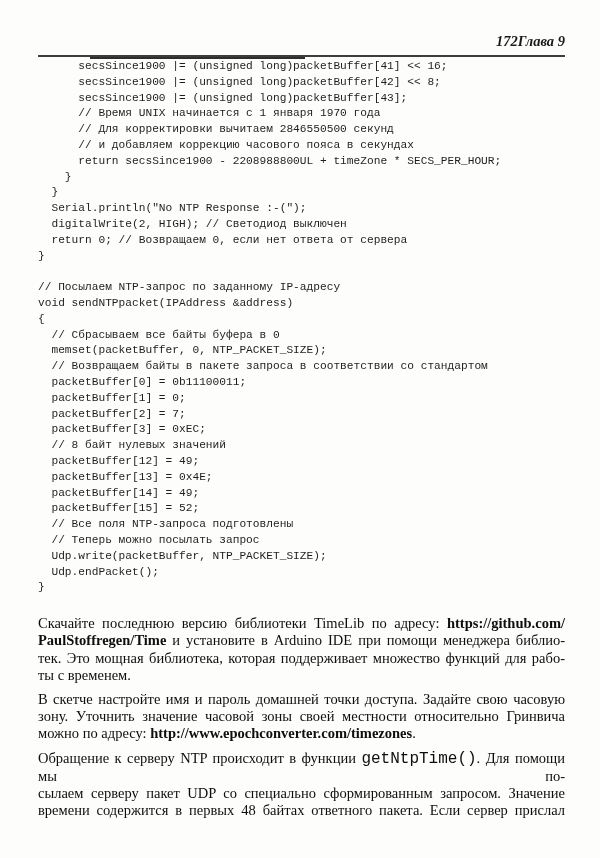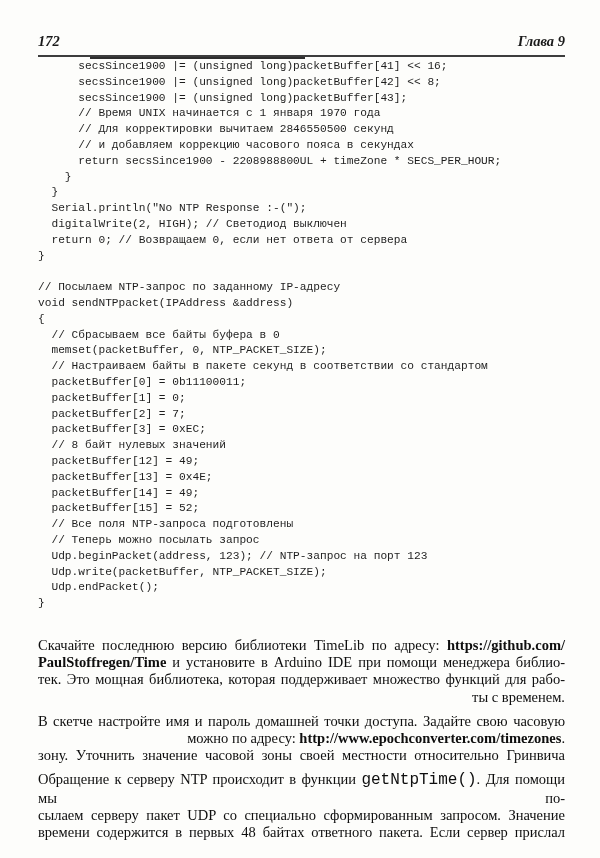--- a/index.html
+++ b/index.html
@@ -3,37 +3,37 @@
 <meta charset="utf-8">
 <style>
   * { margin:0; padding:0; box-sizing:border-box; }
   html,body { background:#ffffff; }
   body { width:600px; height:858px; font-family:"Liberation Serif", serif; }
   .page {
     width:600px; height:858px; background:#fdfdfb; color:#111;
     padding:33px 35px 0 38px; position:relative; overflow:hidden;
   }
   .running-head {
-    display:flex; justify-content:space-between; align-items:baseline;
+    display:flex; justify-content:flex-end; align-items:baseline;
     font-style:italic; font-weight:bold; font-size:14.5px; color:#1a1a1a;
     padding-bottom:5px; border-bottom:2px solid #3d3d3d;
   }
   .rule-artifact {
     height:2px; background:#2e2e2e; width:215px; margin-left:52px;
   }
   .code {
     font-family:"Liberation Mono","DejaVu Sans Mono",monospace;
     font-size:11.2px; line-height:15.8px; color:#1e1e1e;
   }
   .code-line { white-space:pre; min-height:15.8px; }
   .body-text {
-    margin-top:25px; font-size:14.5px; line-height:17.2px; color:#0e0e0e;
+    margin-top:19px; font-size:14.5px; line-height:17.2px; color:#0e0e0e;
   }
   .para { margin-bottom:7px; }
-  .tline { text-align:right; min-height:17.2px; }
+  .tline { text-align:left; min-height:17.2px; }
   .tline.just { text-align:justify; text-align-last:justify; }
   .seg-bold { font-weight:bold; }
   .seg-mono {
     font-family:"Liberation Mono","DejaVu Sans Mono",monospace;
     font-size:16px;
   }
 </style>
 </head>
 <body>
 
@@ -57,49 +57,48 @@
       <div class="code-line">  Serial.println("No NTP Response :-(");</div>
       <div class="code-line">  digitalWrite(2, HIGH); // Светодиод выключен</div>
       <div class="code-line">  return 0; // Возвращаем 0, если нет ответа от сервера</div>
       <div class="code-line">}</div>
       <div class="code-line">&nbsp;</div>
       <div class="code-line">// Посылаем NTP-запрос по заданному IP-адресу</div>
       <div class="code-line">void sendNTPpacket(IPAddress &amp;address)</div>
       <div class="code-line">{</div>
       <div class="code-line">  // Сбрасываем все байты буфера в 0</div>
       <div class="code-line">  memset(packetBuffer, 0, NTP_PACKET_SIZE);</div>
-      <div class="code-line">  // Настраиваем байты в пакете секунд в соответствии со стандартом</div>
+      <div class="code-line">  // Возвращаем байты в пакете запроса в соответствии со стандартом</div>
       <div class="code-line">  packetBuffer[0] = 0b11100011;</div>
       <div class="code-line">  packetBuffer[1] = 0;</div>
       <div class="code-line">  packetBuffer[2] = 7;</div>
       <div class="code-line">  packetBuffer[3] = 0xEC;</div>
       <div class="code-line">  // 8 байт нулевых значений</div>
       <div class="code-line">  packetBuffer[12] = 49;</div>
       <div class="code-line">  packetBuffer[13] = 0x4E;</div>
       <div class="code-line">  packetBuffer[14] = 49;</div>
       <div class="code-line">  packetBuffer[15] = 52;</div>
       <div class="code-line">  // Все поля NTP-запроса подготовлены</div>
       <div class="code-line">  // Теперь можно посылать запрос</div>
-      <div class="code-line">  Udp.beginPacket(address, 123); // NTP-запрос на порт 123</div>
       <div class="code-line">  Udp.write(packetBuffer, NTP_PACKET_SIZE);</div>
       <div class="code-line">  Udp.endPacket();</div>
       <div class="code-line">}</div>
     </div>
 
   <div class="body-text">
       <div class="para">
         <div class="tline just"><span>Скачайте последнюю версию библиотеки TimeLib по адресу: </span><span class="seg-bold">https://github.com/</span></div>
         <div class="tline just"><span class="seg-bold">PaulStoffregen/Time</span><span> и установите в Arduino IDE при помощи менеджера библио-</span></div>
         <div class="tline just"><span>тек. Это мощная библиотека, которая поддерживает множество функций для рабо-</span></div>
         <div class="tline"><span>ты с временем.</span></div>
       </div>
       <div class="para">
         <div class="tline just"><span>В скетче настройте имя и пароль домашней точки доступа. Задайте свою часовую</span></div>
+        <div class="tline just"><span>зону. Уточнить значение часовой зоны своей местности относительно Гринвича</span></div>
         <div class="tline"><span>можно по адресу: </span><span class="seg-bold">http://www.epochconverter.com/timezones</span><span>.</span></div>
-        <div class="tline just"><span>зону. Уточнить значение часовой зоны своей местности относительно Гринвича</span></div>
       </div>
       <div class="para">
         <div class="tline just"><span>Обращение к серверу NTP происходит в функции </span><span class="seg-mono">getNtpTime()</span><span>. Для помощи мы по-</span></div>
         <div class="tline just"><span>сылаем серверу пакет UDP со специально сформированным запросом. Значение</span></div>
         <div class="tline just"><span>времени содержится в первых 48 байтах ответного пакета. Если сервер прислал</span></div>
       </div>
     </div>
 </div>
 
 </body></html>

